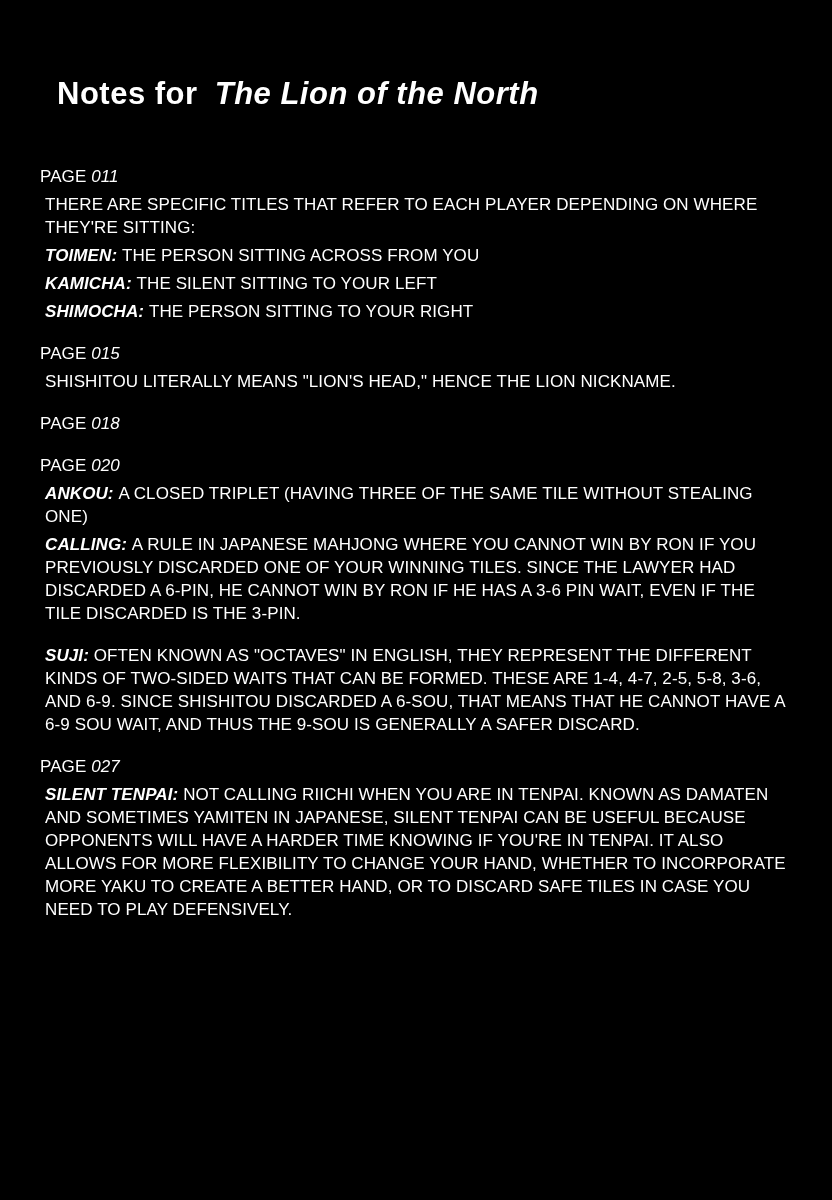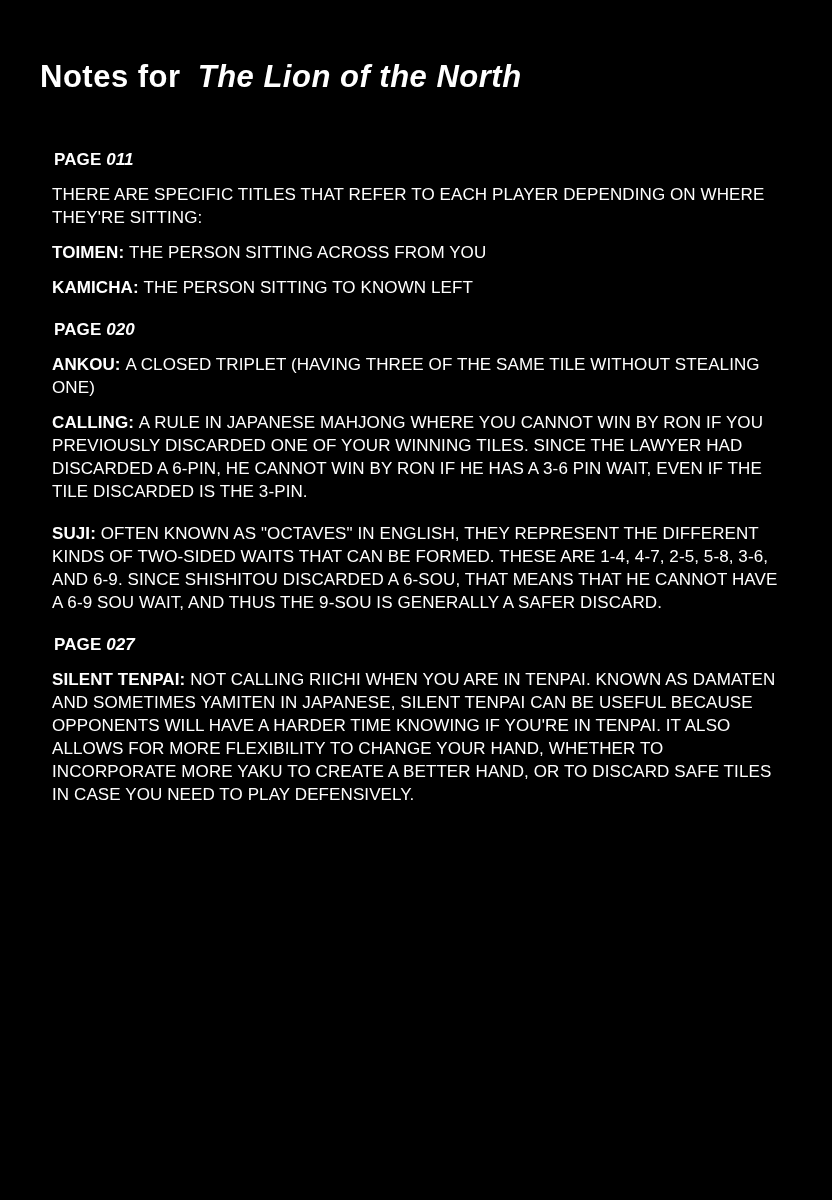--- a/index.html
+++ b/index.html
@@ -8,21 +8,21 @@
   }
   body {
     width: 832px;
     height: 1200px;
     background: #000000;
     color: #ffffff;
     font-family: "Liberation Sans", sans-serif;
     overflow: hidden;
   }
   .page-title {
-    margin: 0;
+    margin: 17px;
     padding: 58px 40px 0 40px;
     font-size: 31px;
     line-height: 38px;
     font-weight: bold;
     letter-spacing: 0.5px;
     white-space: nowrap;
   }
   .page-title .title-work {
     font-style: italic;
     margin-left: 8px;
@@ -30,49 +30,55 @@
   .notes-body {
     margin: 52px 38px 0 40px;
     font-size: 17px;
     line-height: 23px;
     letter-spacing: 0.1px;
   }
   .note-section {
     margin: 0 0 19px 0;
   }
   .page-heading {
-    font-weight: bold;
-    margin-left: 14px;
+    font-weight: normal;
   }
   .page-heading .page-num {
     font-style: italic;
   }
   .note-line {
-    margin: 12px;
+    margin: 5px;
   }
   .note-term {
     font-weight: bold;
+    font-style: italic;
   }
 </style>
 </head>
 <body style="background: rgb(0, 0, 0); color: rgb(255, 255, 255);">
 
 <h1 class="page-title">
   <span class="title-prefix">Notes for</span>
   <span class="title-work">The Lion of the North</span>
 </h1>
 
 <main class="notes-body">
     <section class="note-section">
       <div class="page-heading"><span class="page-label">PAGE </span><span class="page-num">011</span></div>
       <p class="note-line"><span class="note-text">THERE ARE SPECIFIC TITLES THAT REFER TO EACH PLAYER DEPENDING ON WHERE THEY'RE SITTING:</span></p>
       <p class="note-line"><span class="note-term">TOIMEN: </span><span class="note-text">THE PERSON SITTING ACROSS FROM YOU</span></p>
-      <p class="note-line"><span class="note-term">KAMICHA: </span><span class="note-text">THE PERSON SITTING TO KNOWN LEFT</span></p>
+      <p class="note-line"><span class="note-term">KAMICHA: </span><span class="note-text">THE SILENT SITTING TO YOUR LEFT</span></p>
+      <p class="note-line"><span class="note-term">SHIMOCHA: </span><span class="note-text">THE PERSON SITTING TO YOUR RIGHT</span></p>
     </section>
     <section class="note-section">
+      <div class="page-heading"><span class="page-label">PAGE </span><span class="page-num">015</span></div>
+      <p class="note-line"><span class="note-text">SHISHITOU LITERALLY MEANS "LION'S HEAD," HENCE THE LION NICKNAME.</span></p>
+    </section>
+    <section class="note-section">
+      <div class="page-heading"><span class="page-label">PAGE </span><span class="page-num">018</span></div>
     </section>
     <section class="note-section">
       <div class="page-heading"><span class="page-label">PAGE </span><span class="page-num">020</span></div>
       <p class="note-line"><span class="note-term">ANKOU: </span><span class="note-text">A CLOSED TRIPLET (HAVING THREE OF THE SAME TILE WITHOUT STEALING ONE)</span></p>
       <p class="note-line"><span class="note-term">CALLING: </span><span class="note-text">A RULE IN JAPANESE MAHJONG WHERE YOU CANNOT WIN BY RON IF YOU PREVIOUSLY DISCARDED ONE OF YOUR WINNING TILES. SINCE THE LAWYER HAD DISCARDED A 6-PIN, HE CANNOT WIN BY RON IF HE HAS A 3-6 PIN WAIT, EVEN IF THE TILE DISCARDED IS THE 3-PIN.</span></p>
     </section>
     <section class="note-section">
       <p class="note-line"><span class="note-term">SUJI: </span><span class="note-text">OFTEN KNOWN AS "OCTAVES" IN ENGLISH, THEY REPRESENT THE DIFFERENT KINDS OF TWO-SIDED WAITS THAT CAN BE FORMED. THESE ARE 1-4, 4-7, 2-5, 5-8, 3-6, AND 6-9. SINCE SHISHITOU DISCARDED A 6-SOU, THAT MEANS THAT HE CANNOT HAVE A 6-9 SOU WAIT, AND THUS THE 9-SOU IS GENERALLY A SAFER DISCARD.</span></p>
     </section>
     <section class="note-section">

